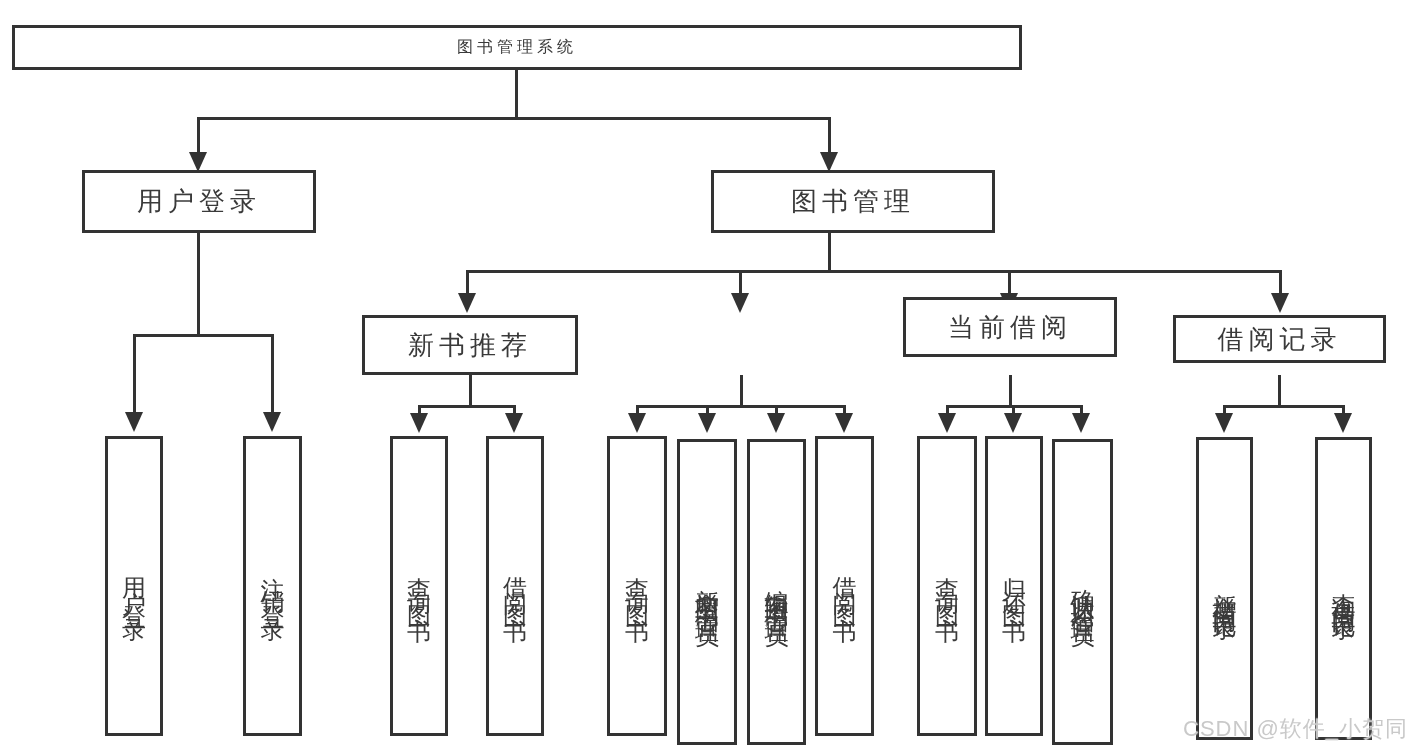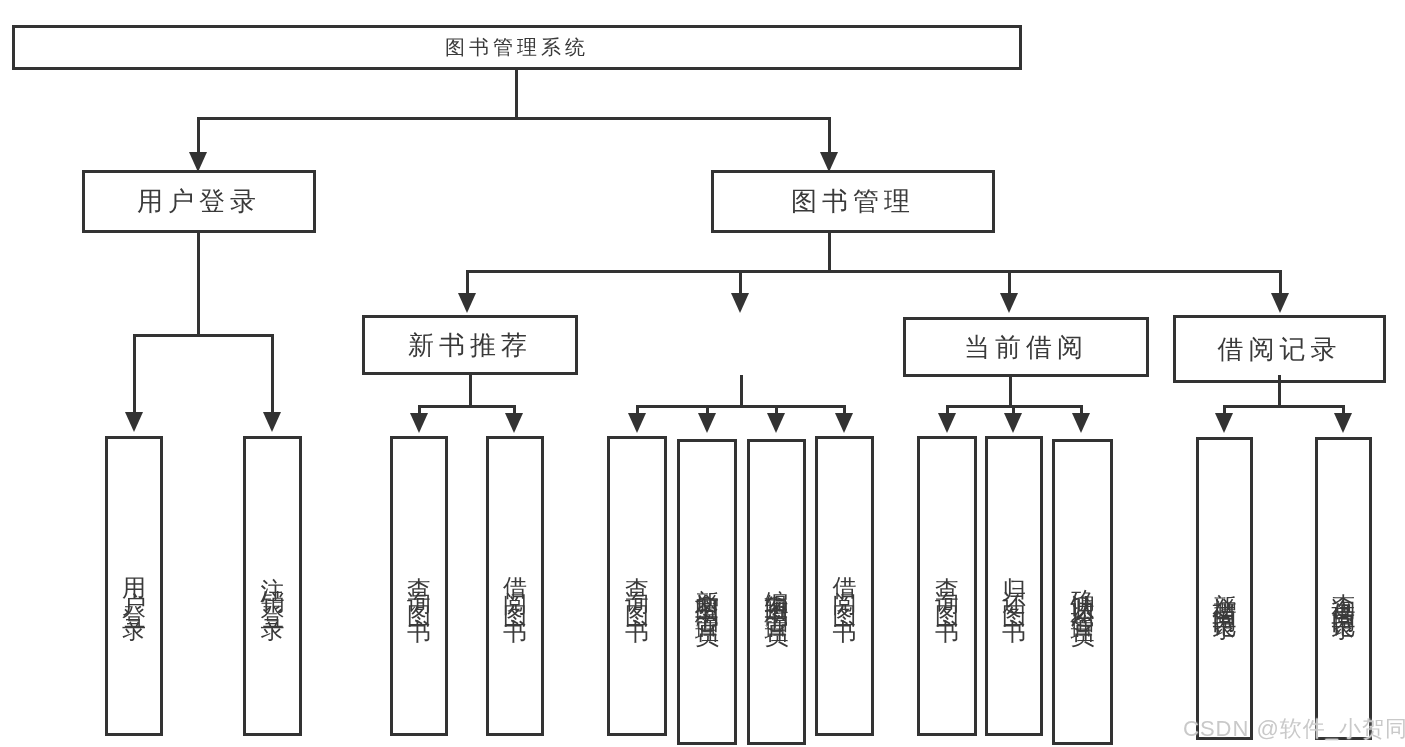--- a/index.html
+++ b/index.html
@@ -22,21 +22,21 @@
   
   .hbox {
     position: absolute;
     background: var(--box-bg);
     border: 3px solid var(--line);
     display: flex;
     align-items: center;
     justify-content: center;
   }
   .hbox span {
-    font-size: 20px;
+    font-size: 16px;
     letter-spacing: 4px;
     white-space: nowrap;
     color: var(--text);
   }
   .hbox.lv span { font-size: 26px; letter-spacing: 5px; }
   
   .vbox {
     position: absolute;
     background: var(--box-bg);
     border: 3px solid var(--line);
@@ -112,24 +112,24 @@
   <div class="vline" style="left:739px;top:270px;height:25px"></div>
   <div class="arrow" style="left:731px;top:293px"></div>
   <div class="vline" style="left:1008px;top:270px;height:25px"></div>
   <div class="arrow" style="left:1000px;top:293px"></div>
   <div class="vline" style="left:1279px;top:270px;height:25px"></div>
   <div class="arrow" style="left:1271px;top:293px"></div>
 
   <div class="hbox lv" style="left:362px;top:315px;width:216px;height:60px">
     <span>新书推荐</span>
   </div>
-  <div class="hbox lv" style="left:903px;top:317px;width:246px;height:60px">
+  <div class="hbox lv" style="left:903px;top:297px;width:214px;height:60px">
     <span>当前借阅</span>
   </div>
-  <div class="hbox lv" style="left:1173px;top:315px;width:213px;height:68px">
+  <div class="hbox lv" style="left:1173px;top:315px;width:213px;height:48px">
     <span>借阅记录</span>
   </div>
 
   <div class="vline" style="left:469px;top:375px;height:33px"></div>
   <div class="hline" style="left:418px;top:405px;width:98px"></div>
   <div class="vline" style="left:418px;top:405px;height:10px"></div>
   <div class="arrow" style="left:410px;top:413px"></div>
   <div class="vline" style="left:513px;top:405px;height:10px"></div>
   <div class="arrow" style="left:505px;top:413px"></div>
 

